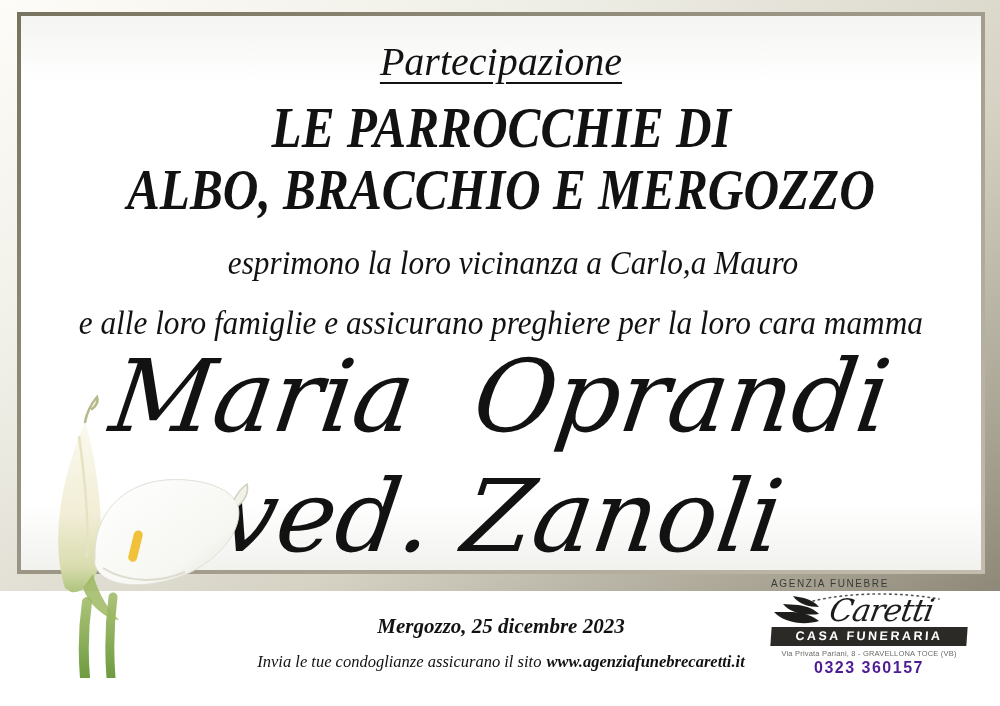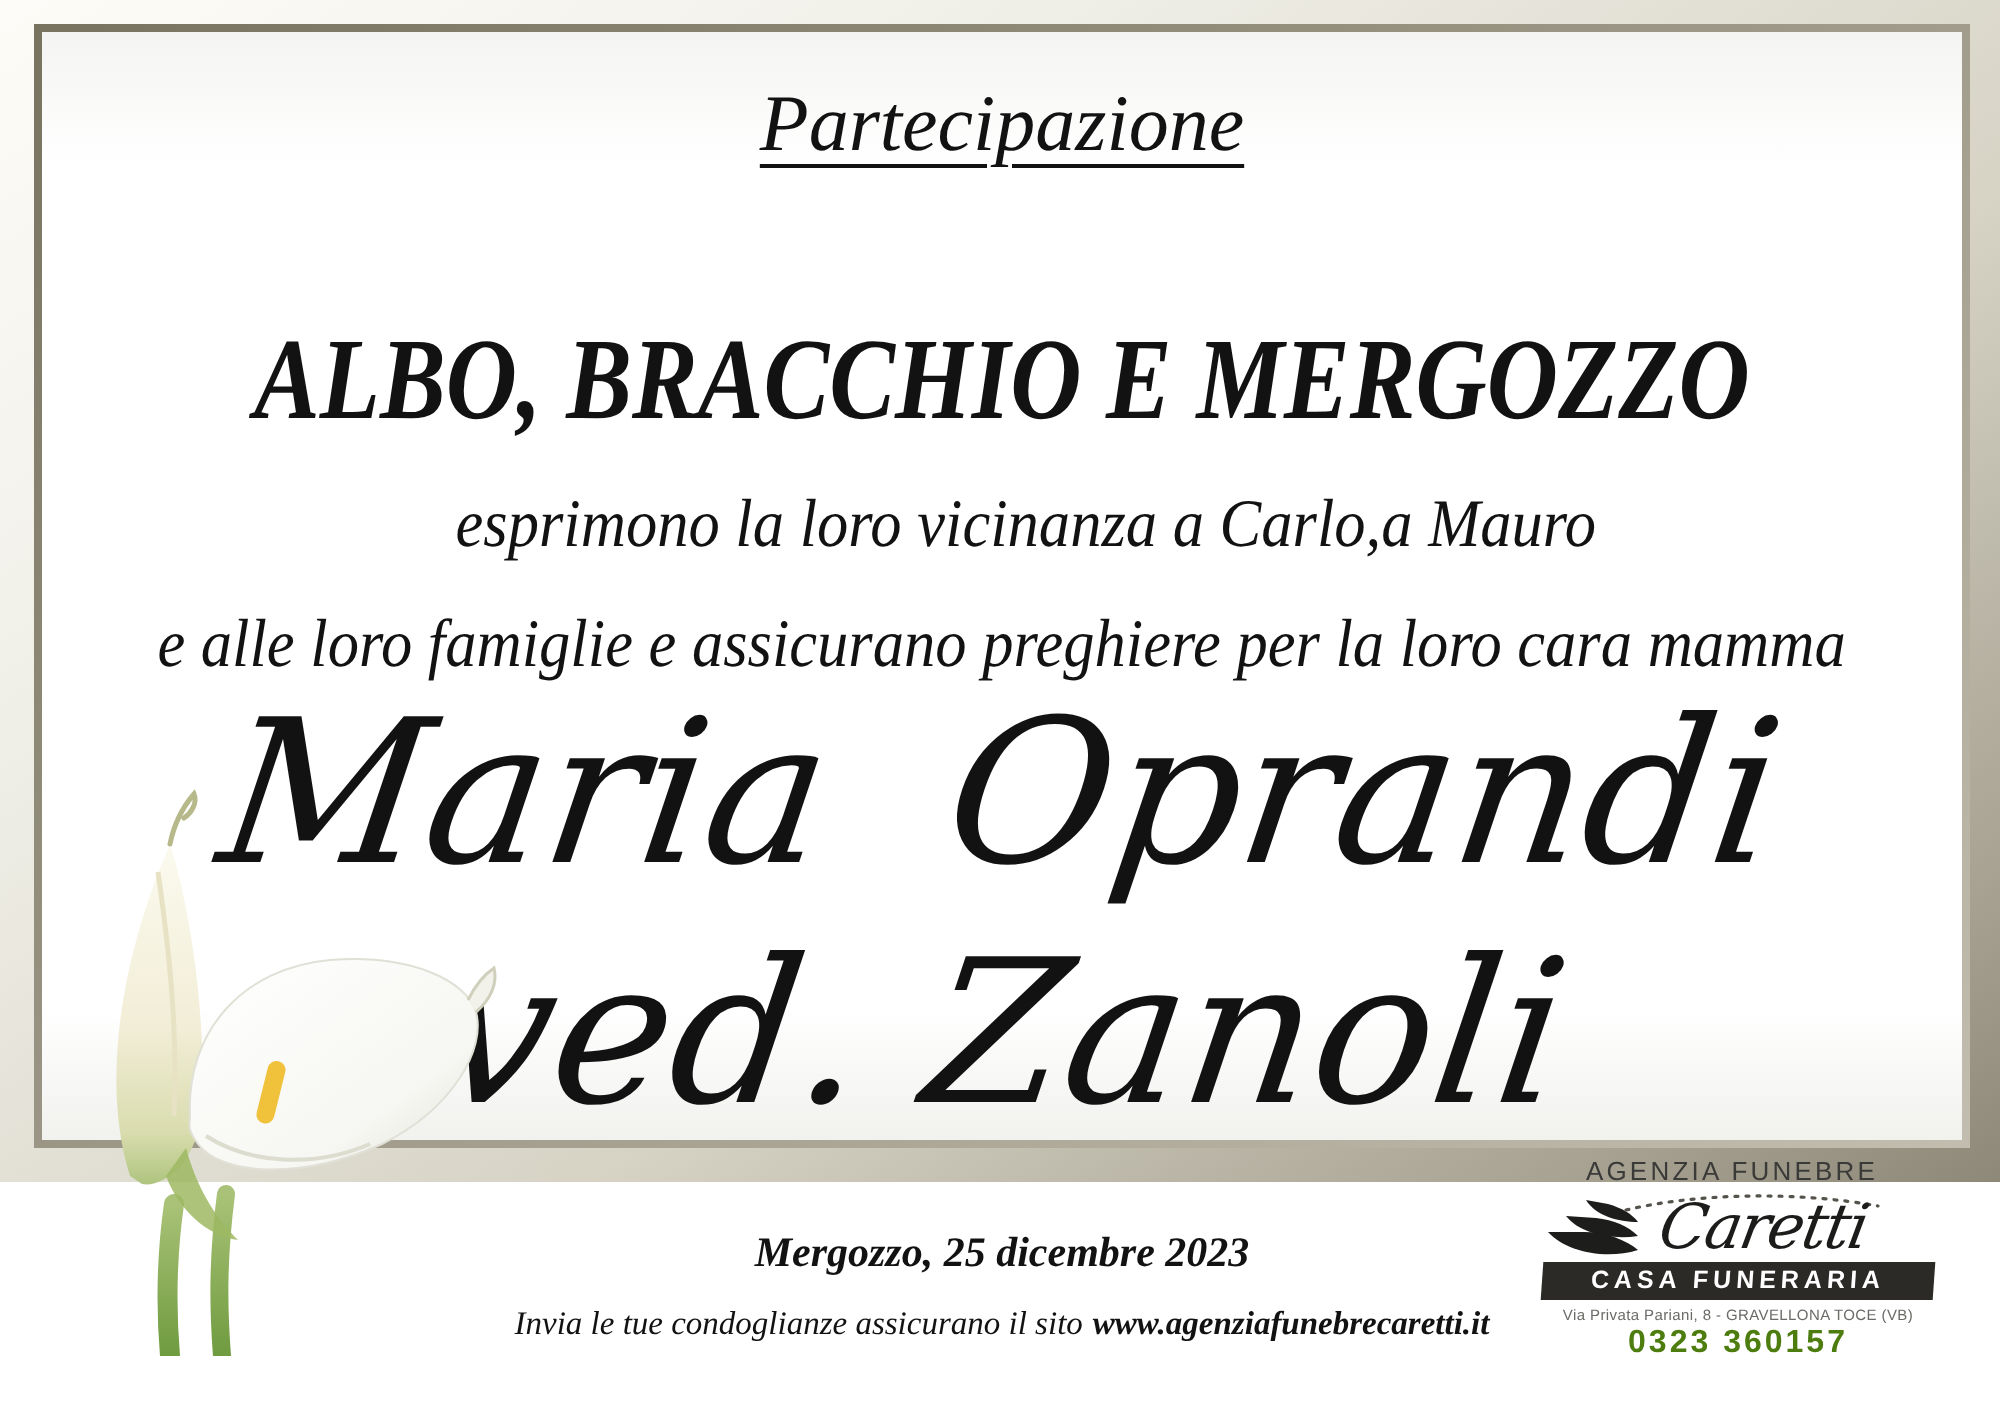--- a/index.html
+++ b/index.html
@@ -42,45 +42,48 @@
 
   .condolence { top:636px; font-size:16.5px; font-style:italic; }
   .condolence .url { font-weight:700; margin-left:5px; }
 
   
   .flower { position:absolute; left:8px; top:376px; width:238px; height:286px; }
 
   
   .logo { position:absolute; right:14px; top:562px; width:196px; text-align:center;
           font-family:"Liberation Sans","DejaVu Sans",sans-serif; }
-  .logo-type { font-size:13px; letter-spacing:1.6px; color:#3a3a38; text-align:center; padding-right:6px; }
+  .logo-type { font-size:10px; letter-spacing:1.6px; color:#3a3a38; text-align:left; padding-right:6px; }
   .logo-brandrow { position:relative; height:38px; display:flex; align-items:flex-end; justify-content:center; }
   .logo-wing { position:absolute; left:2px; bottom:2px; width:46px; height:32px; }
   .logo-script { font-family:"DejaVu Serif",serif; font-style:italic; font-size:31px; line-height:34px;
                  transform:skewX(-10deg); display:inline-block; margin-left:26px; letter-spacing:-1px; color:#1c1c1a; }
   .logo-flourish { position:absolute; left:40px; top:2px; width:130px; height:12px; }
   .logo-band { background:#2b2a27; color:#ffffff; font-size:12.5px; font-weight:700; letter-spacing:2.5px;
                padding:2px 0 3px; transform:skewX(-4deg); }
   .logo-address { font-size:7.5px; color:#6a6a66; margin-top:3px; letter-spacing:0.2px; }
-  .logo-phone { font-size:16px; font-weight:700; color:#4d7c0f; letter-spacing:1.5px; margin-top:1px; }
+  .logo-phone { font-size:16px; font-weight:700; color:#4c1d95; letter-spacing:1.5px; margin-top:1px; }
 </style>
 </head>
 <body>
 
 <div class="page">
   <div class="frame-outer"></div>
   <div class="frame-line"></div>
   <div class="frame-white"></div>
 
   <div class="content">
 
     <div class="centered title">
       <span>Partecipazione</span>
     </div>
 
+    <div class="centered parish parish1">
+      <span class="parish-inner">LE PARROCCHIE DI</span>
+    </div>
     <div class="centered parish parish2">
       <span class="parish-inner">ALBO, BRACCHIO E MERGOZZO</span>
     </div>
 
     <div class="centered msg msg1">
       <span class="msg-inner">esprimono la loro vicinanza a Carlo,a Mauro</span>
     </div>
     <div class="centered msg msg2">
       <span class="msg-inner">e alle loro famiglie e assicurano preghiere per la loro cara mamma</span>
     </div>

